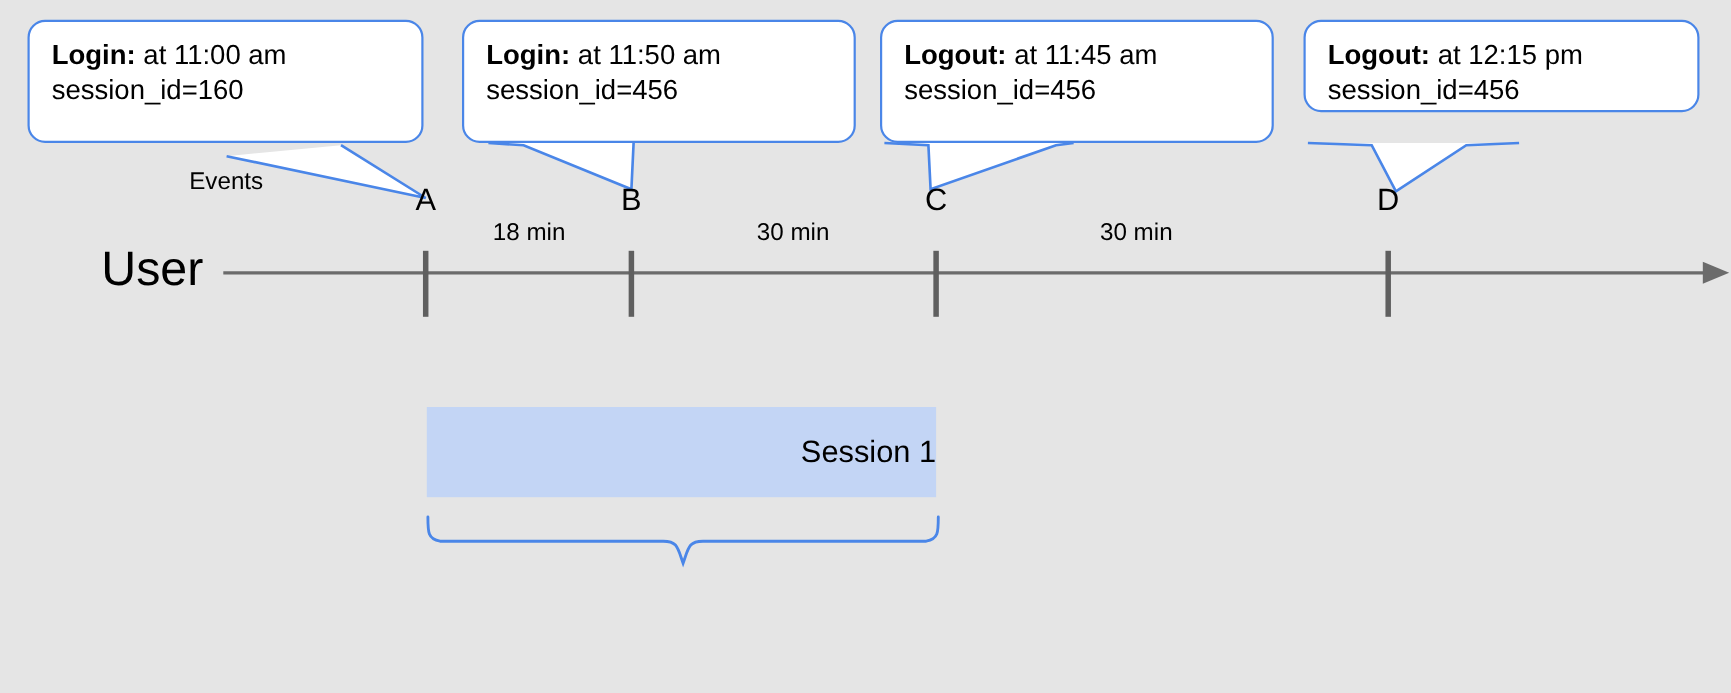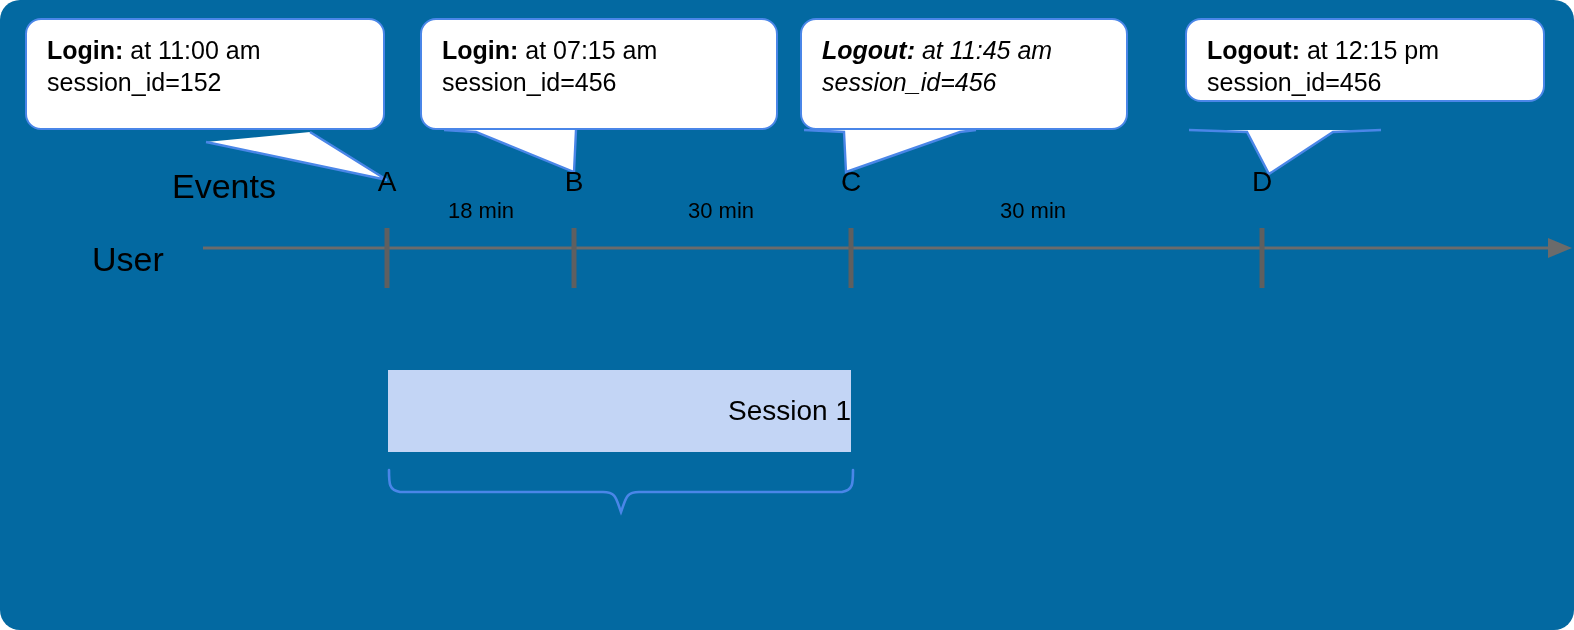--- a/index.html
+++ b/index.html
@@ -8,23 +8,22 @@
     background: #ffffff;
   }
   body {
     font-family: "Liberation Sans", sans-serif;
     color: #000000;
   }
   #canvas {
     position: relative;
     width: 1574px;
     height: 630px;
-    background: #0369a1;
+    background: #e5e5e5;
     overflow: hidden;
-    border-radius: 20px;
   }
   
   .callout {
     position: absolute;
     box-sizing: border-box;
     background: #ffffff;
     border: 2px solid #4a86e8;
     border-radius: 16px;
     padding: 14px 20px 12px 20px;
     font-size: 25px;
@@ -50,29 +49,29 @@
     left: 0;
     top: 0;
     z-index: 1;
   }
   .lane-label {
     position: absolute;
     color: #000000;
     white-space: nowrap;
   }
   #events-label {
-    font-size: 34px;
+    font-size: 22px;
     left: 172px;
-    top: 167px;
+    top: 152px;
     text-align: right;
   }
   #user-label {
-    font-size: 34px;
+    font-size: 44px;
     left: 92px;
-    top: 240px;
+    top: 220px;
   }
   .marker-label {
     position: absolute;
     font-size: 28px;
     color: #000000;
     transform: translateX(-50%);
     top: 166px;
     white-space: nowrap;
     z-index: 2;
   }
@@ -132,29 +131,29 @@
   <svg class="tail-svg" style="left:800px; top:120px;" width="180" height="70" viewBox="0 0 180 70">
     <path d="M 4 10 L 44 12 L 46 52 L 160 12 L 176 10" fill="#ffffff" stroke="#4a86e8" stroke-width="2.4" stroke-linejoin="miter" stroke-linecap="butt"></path>
   </svg>
 
   <svg class="tail-svg" style="left:1185px; top:120px;" width="200" height="70" viewBox="0 0 200 70">
     <path d="M 4 10 L 62 12 L 84 54 L 148 12 L 196 10" fill="#ffffff" stroke="#4a86e8" stroke-width="2.4" stroke-linejoin="miter" stroke-linecap="butt"></path>
   </svg>
 
   <div class="callout" style="left:25px; top:18px; width:360px; height:112px;">
     <span class="callout-line"><span class="strong">Login:</span><span> at 11:00 am</span></span>
-    <span class="callout-line">session_id=152</span>
+    <span class="callout-line">session_id=160</span>
   </div>
 
   <div class="callout" style="left:420px; top:18px; width:358px; height:112px;">
-    <span class="callout-line"><span class="strong">Login:</span><span> at 07:15 am</span></span>
+    <span class="callout-line"><span class="strong">Login:</span><span> at 11:50 am</span></span>
     <span class="callout-line">session_id=456</span>
   </div>
 
-  <div class="callout" style="left:800px; top:18px; width:328px; height:112px;font-style:italic;">
+  <div class="callout" style="left:800px; top:18px; width:358px; height:112px;">
     <span class="callout-line"><span class="strong">Logout:</span><span> at 11:45 am</span></span>
     <span class="callout-line">session_id=456</span>
   </div>
 
   <div class="callout" style="left:1185px; top:18px; width:360px; height:84px;">
     <span class="callout-line"><span class="strong">Logout:</span><span> at 12:15 pm</span></span>
     <span class="callout-line">session_id=456</span>
   </div>
 
   <div class="lane-label" id="events-label">Events</div>

